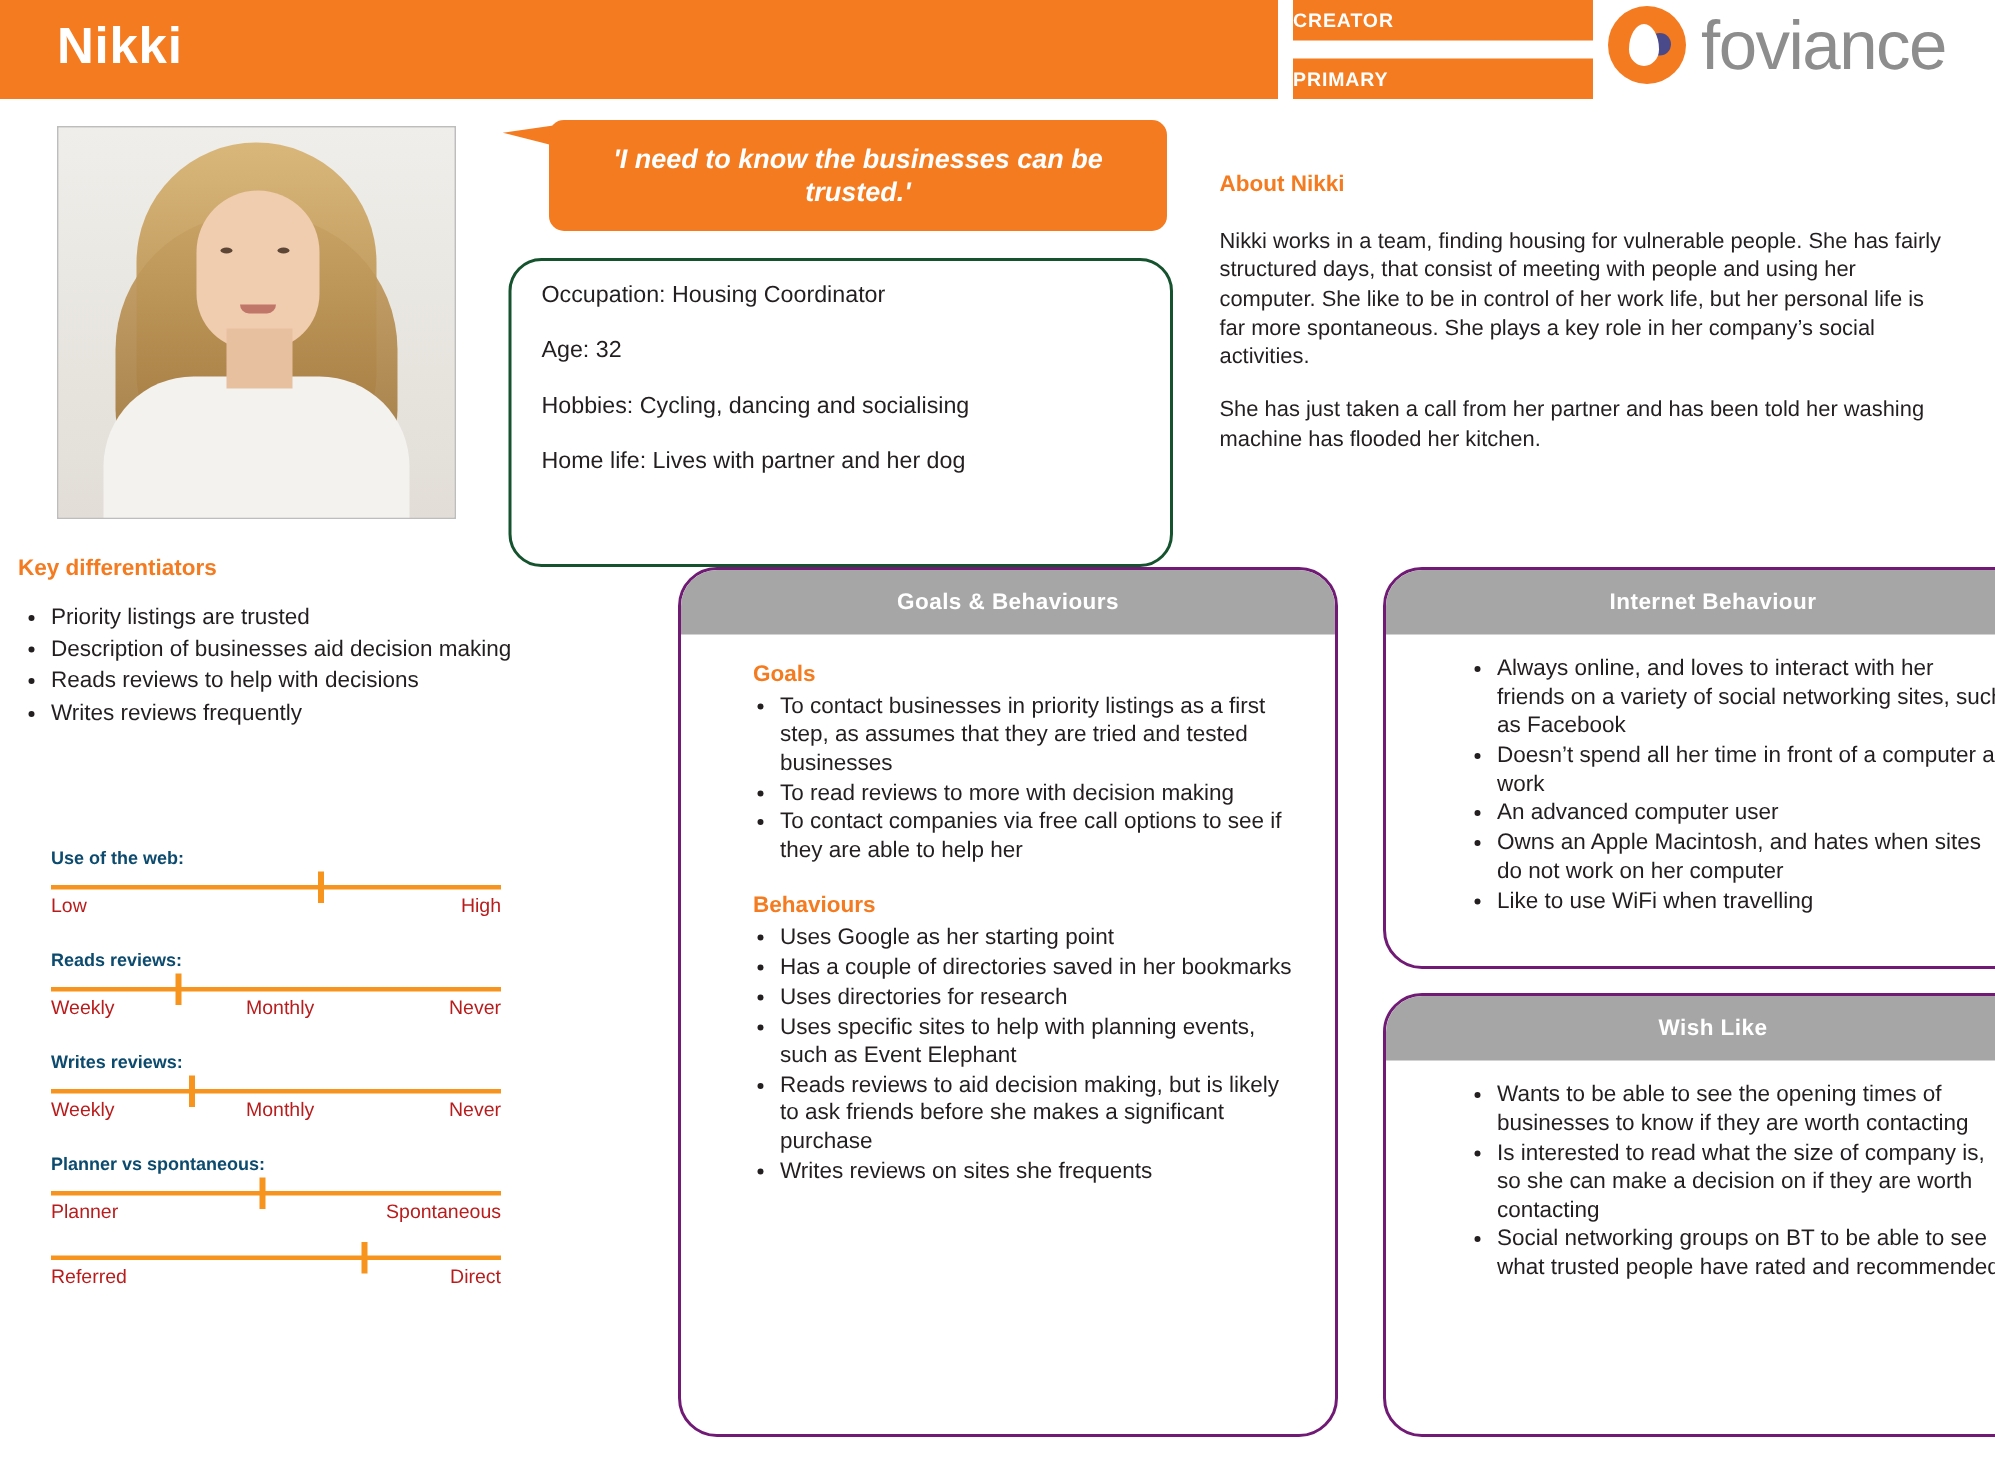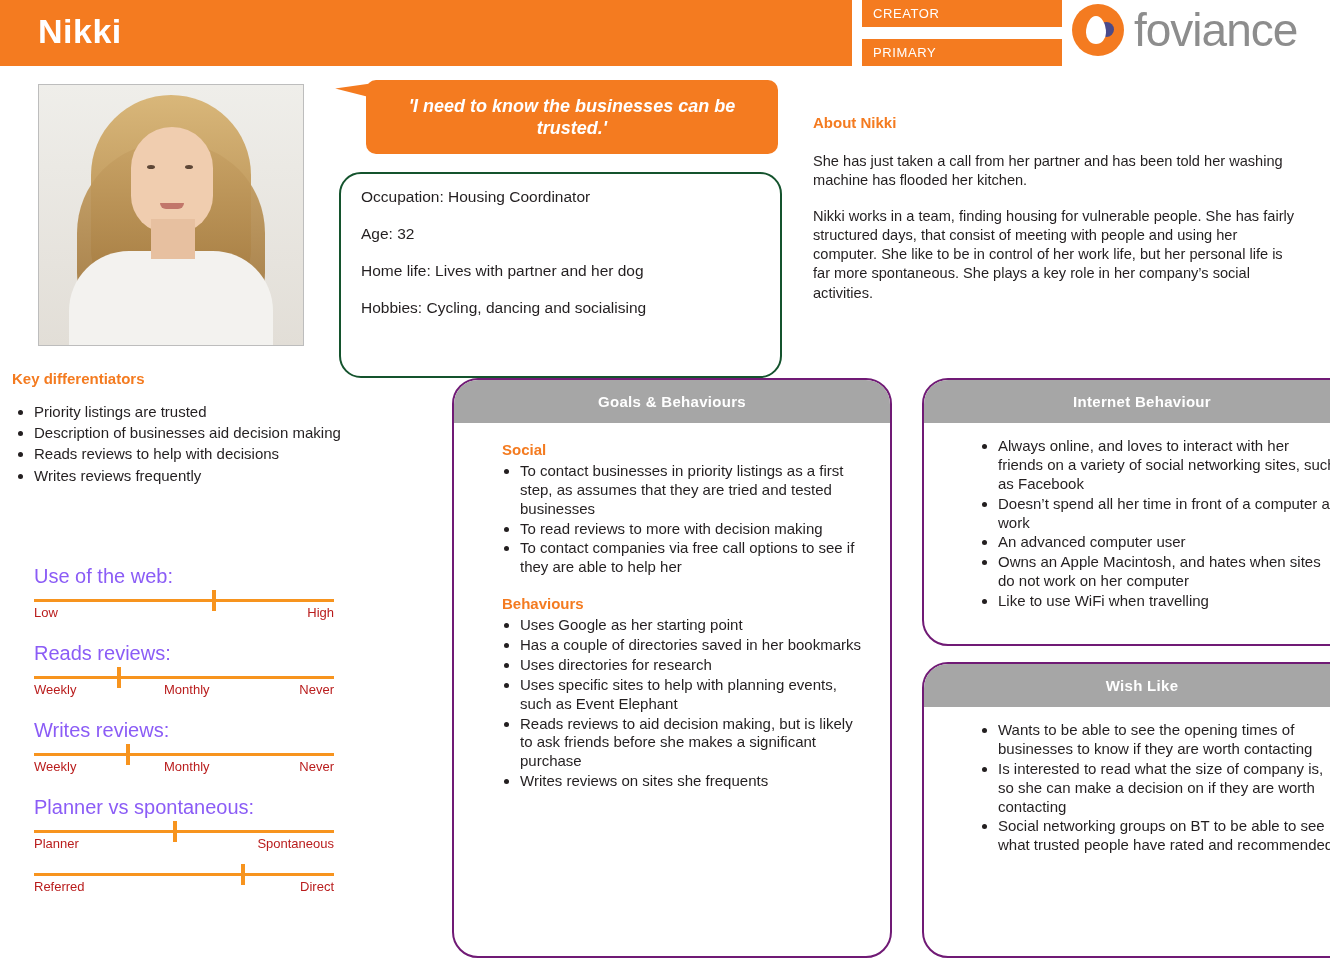--- a/index.html
+++ b/index.html
@@ -31,24 +31,23 @@
     letter-spacing: 0.5px;
   }
   .tag {
     position: absolute;
     left: 862px;
     width: 200px;
     height: 27px;
     background: #f47b20;
     color: #ffffff;
     font-size: 13px;
-    font-weight: normal;
+    font-weight: bold;
     letter-spacing: 0.6px;
     line-height: 27px;
-    padding-left: 11px;
     box-sizing: border-box;
   }
   .tag-creator { top: 0px; }
   .tag-primary { top: 39px; }
 
   .logo-wrap {
     position: absolute;
     left: 1072px; top: 2px;
     width: 250px; height: 56px;
   }
@@ -232,23 +231,24 @@
   .kd-list li { margin-bottom: 2px; }
 
   
   .sliders {
     position: absolute;
     left: 34px; top: 565px;
     width: 300px;
   }
   .slider-block { margin-bottom: 19px; }
   .slider-label {
-    font-size: 20px;
+    font-size: 12px;
     margin-bottom: 11px;
-    color: #8b5cf6;
+    color: #0c4a6e;
+    font-weight: bold;
   }
   .slider-track {
     position: relative;
     height: 3px;
     background: #f7941e;
     width: 300px;
   }
   .slider-thumb {
     position: absolute;
     top: -9px;
@@ -338,28 +338,28 @@
   <div class="ph-eye r"></div>
   <div class="ph-mouth"></div>
 </div>
 
 <div class="quote-tail"></div>
 <div class="quote">'I need to know the businesses can be trusted.'</div>
 
 <div class="facts">
   <div>Occupation: Housing Coordinator</div>
   <div>Age: 32</div>
+  <div>Hobbies: Cycling, dancing and socialising</div>
   <div>Home life: Lives with partner and her dog</div>
-  <div>Hobbies: Cycling, dancing and socialising</div>
 </div>
 
 <div class="about-title">About Nikki</div>
 <div class="about-body">
+  <p>Nikki works in a team, finding housing for vulnerable people. She has fairly structured days, that consist of meeting with people and using her computer. She like to be in control of her work life, but her personal life is far more spontaneous. She plays a key role in her company’s social activities.</p>
   <p>She has just taken a call from her partner and has been told her washing machine has flooded her kitchen.</p>
-  <p>Nikki works in a team, finding housing for vulnerable people. She has fairly structured days, that consist of meeting with people and using her computer. She like to be in control of her work life, but her personal life is far more spontaneous. She plays a key role in her company’s social activities.</p>
 </div>
 
 <div class="kd-title">Key differentiators</div>
 <ul class="kd-list">
   <li>Priority listings are trusted</li>
   <li>Description of businesses aid decision making</li>
   <li>Reads reviews to help with decisions</li>
   <li>Writes reviews frequently</li>
 </ul>
 
@@ -413,21 +413,21 @@
       <div class="slider-ticks">
         <span style="left: 0px;">Referred</span>
         <span style="right: 0px;">Direct</span>
       </div>
     </div>
   </div>
 
 <div class="panel" id="panel-goals">
   <div class="panel-head">Goals &amp;  Behaviours</div>
   <div class="panel-body">
-    <div class="sub-head">Social</div>
+    <div class="sub-head">Goals</div>
     <ul>
       <li>To contact businesses in priority listings as a first step, as assumes that they are tried and tested businesses</li>
       <li>To read reviews to more with decision making</li>
       <li>To contact companies via free call options to see if they are able to help her</li>
     </ul>
     <div class="sub-head" style="margin-top:18px;">Behaviours</div>
     <ul>
       <li>Uses Google as her starting point</li>
       <li>Has a couple of directories saved in her bookmarks</li>
       <li>Uses directories for research</li>

